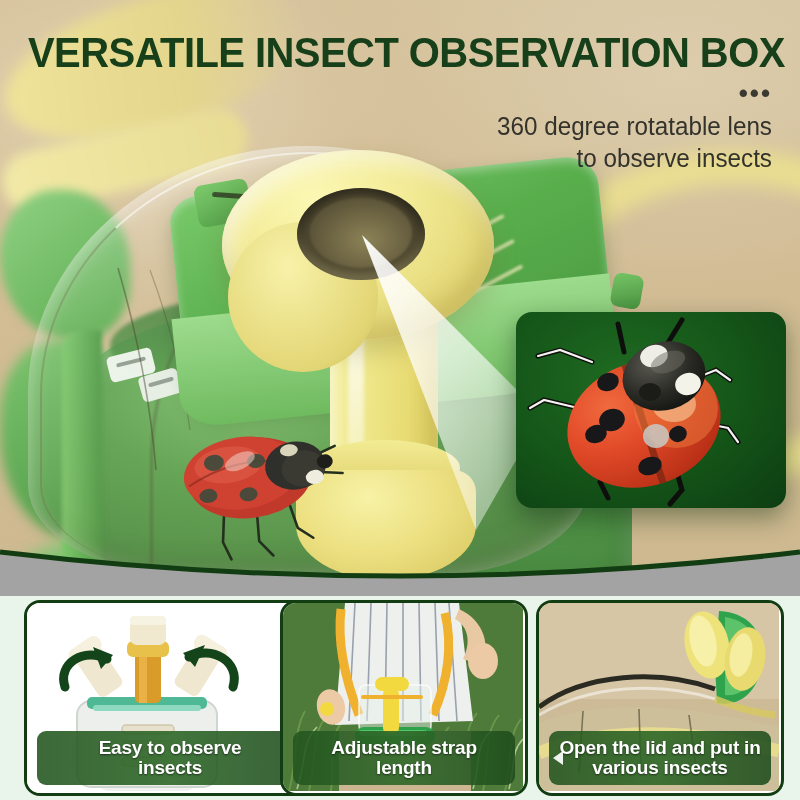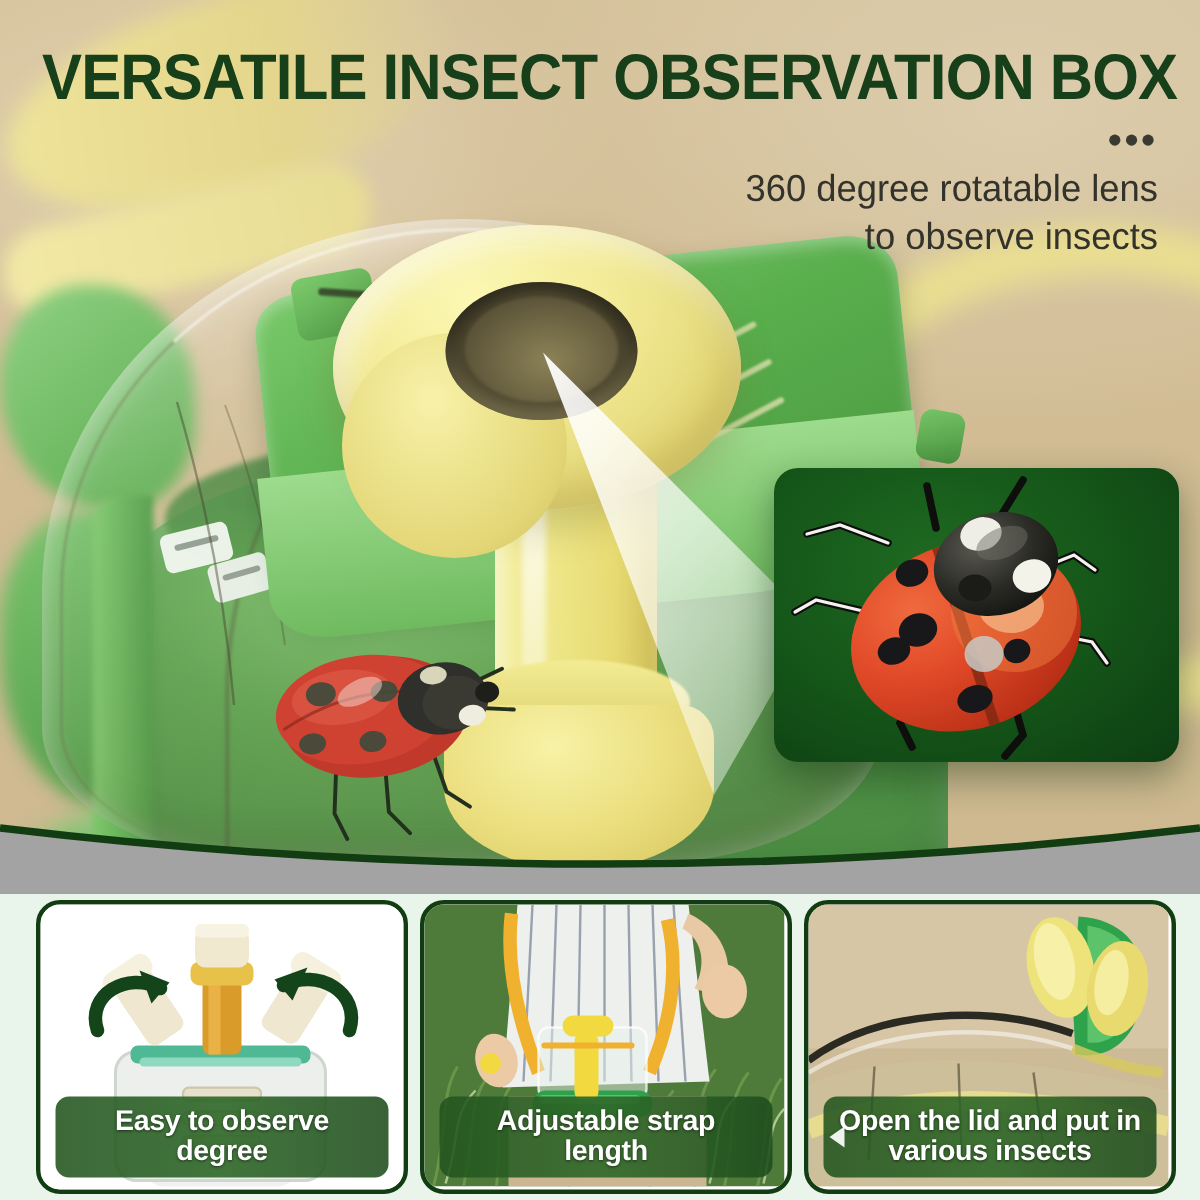--- a/index.html
+++ b/index.html
@@ -206,21 +206,21 @@
     box-shadow:0 10px 24px rgba(20,50,20,.45);
     overflow:hidden;
   }
 
   
   .strip{position:absolute;left:0;top:596px;width:800px;height:204px;background:#e9f4ea;}
   .card{
     position:absolute;top:4px;width:242px;height:190px;
     border:3px solid #123d12;border-radius:16px;overflow:hidden;background:#fff;
   }
-  #card1{left:24px;}
+  #card1{left:24px;padding-left:44px;}
   #card2{left:280px;}
   #card3{left:536px;}
   .card-media{position:absolute;inset:0;overflow:hidden;}
   .cap{
     position:absolute;left:10px;right:10px;bottom:8px;
     border-radius:9px;
     background:linear-gradient(90deg, rgba(34,84,30,.88) 0%, rgba(46,104,40,.90) 50%, rgba(30,76,28,.88) 100%);
     color:#fff;text-align:center;
     font-size:19px;font-weight:bold;line-height:1.02;
     padding:7px 4px 8px;
@@ -443,21 +443,21 @@
             <rect x="154" y="34" width="36" height="16" rx="7" fill="#f6f1df"></rect>
           </g>
           <path d="M38 84 C30 60 58 44 80 56" stroke="#14451a" stroke-width="9" fill="none" stroke-linecap="round"></path>
           <path d="M86 52 L66 44 L74 66 Z" fill="#14451a"></path>
           <path d="M206 84 C214 58 184 42 162 54" stroke="#14451a" stroke-width="9" fill="none" stroke-linecap="round"></path>
           <path d="M156 50 L178 42 L168 64 Z" fill="#14451a"></path>
         </svg>
       </div>
       <div class="cap">
         <span>Easy to observe</span><br>
-        <span>degree</span>
+        <span>insects</span>
       </div>
     </div>
 
     <div class="card" id="card3">
       <div class="card-media">
         <svg width="240" height="188" viewBox="0 0 240 188">
           <rect width="240" height="188" fill="#cdbb98"></rect>
           <rect width="240" height="96" fill="#d6c6a6"></rect>
           <path d="M0 120 C60 96 140 100 240 124 L240 188 L0 188 Z" fill="#cfc09d" opacity=".7"></path>
           <path d="M0 104 C46 70 120 66 176 86" stroke="#2b2a22" stroke-width="5" fill="none"></path>

